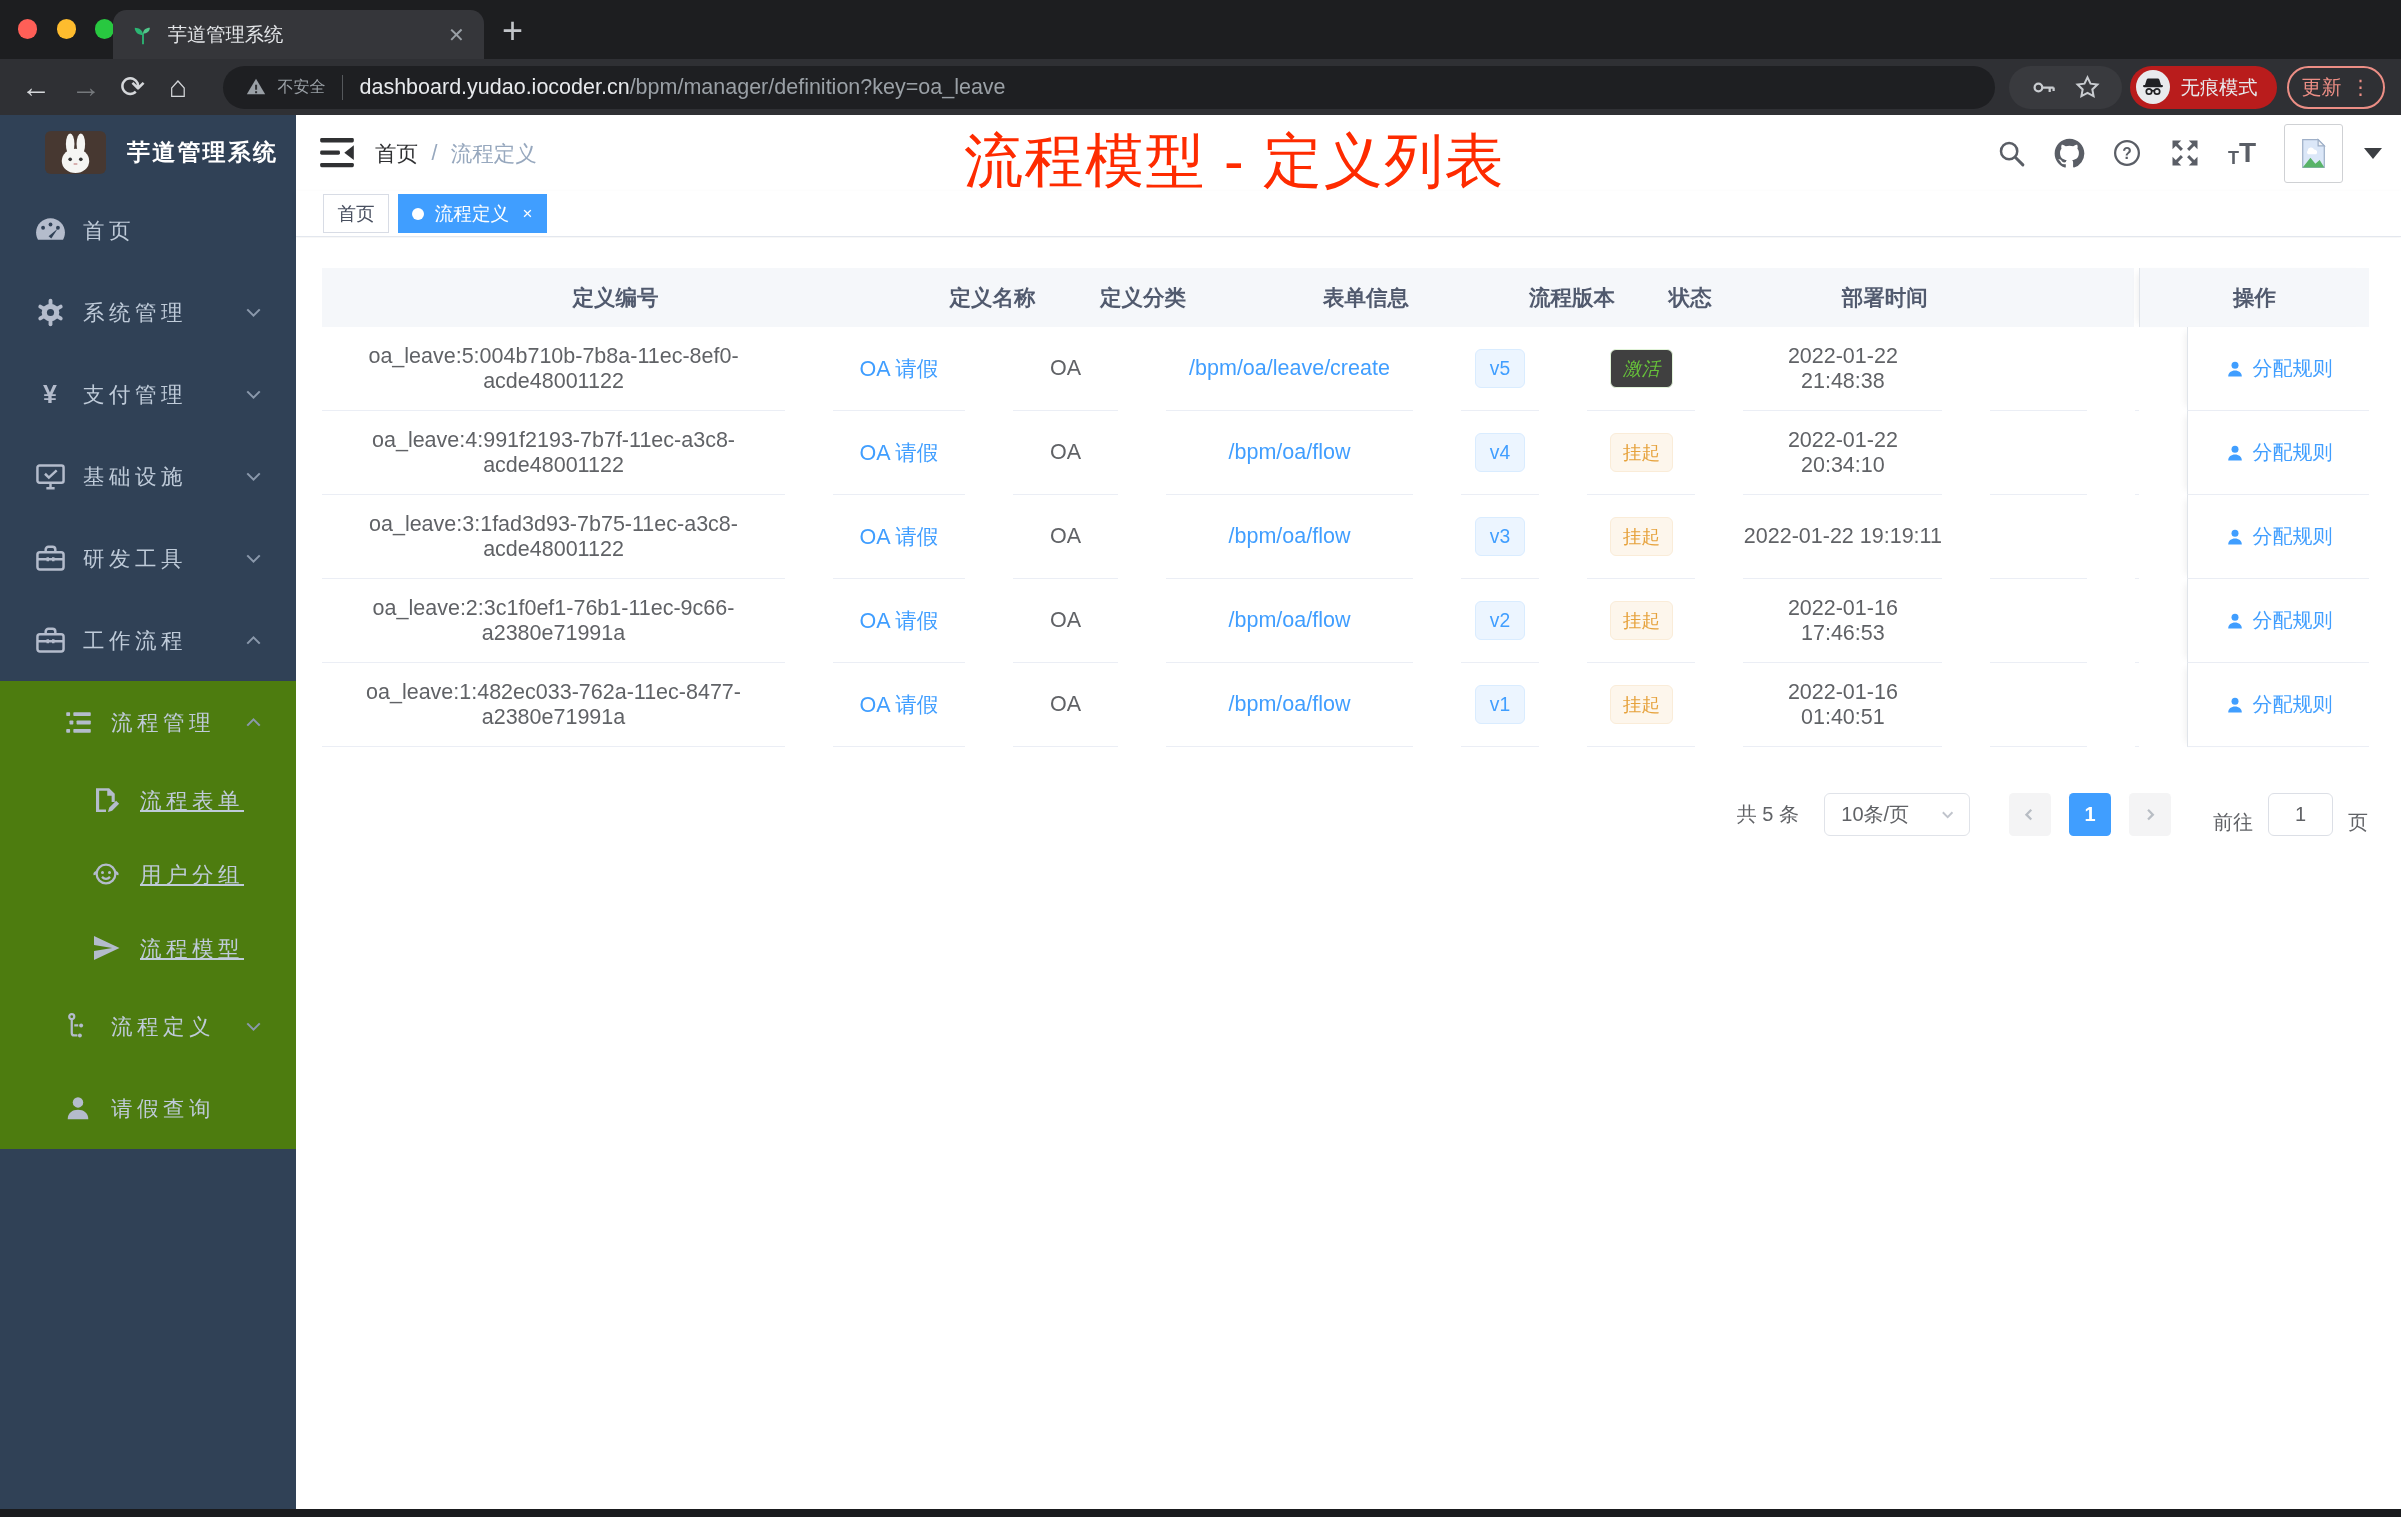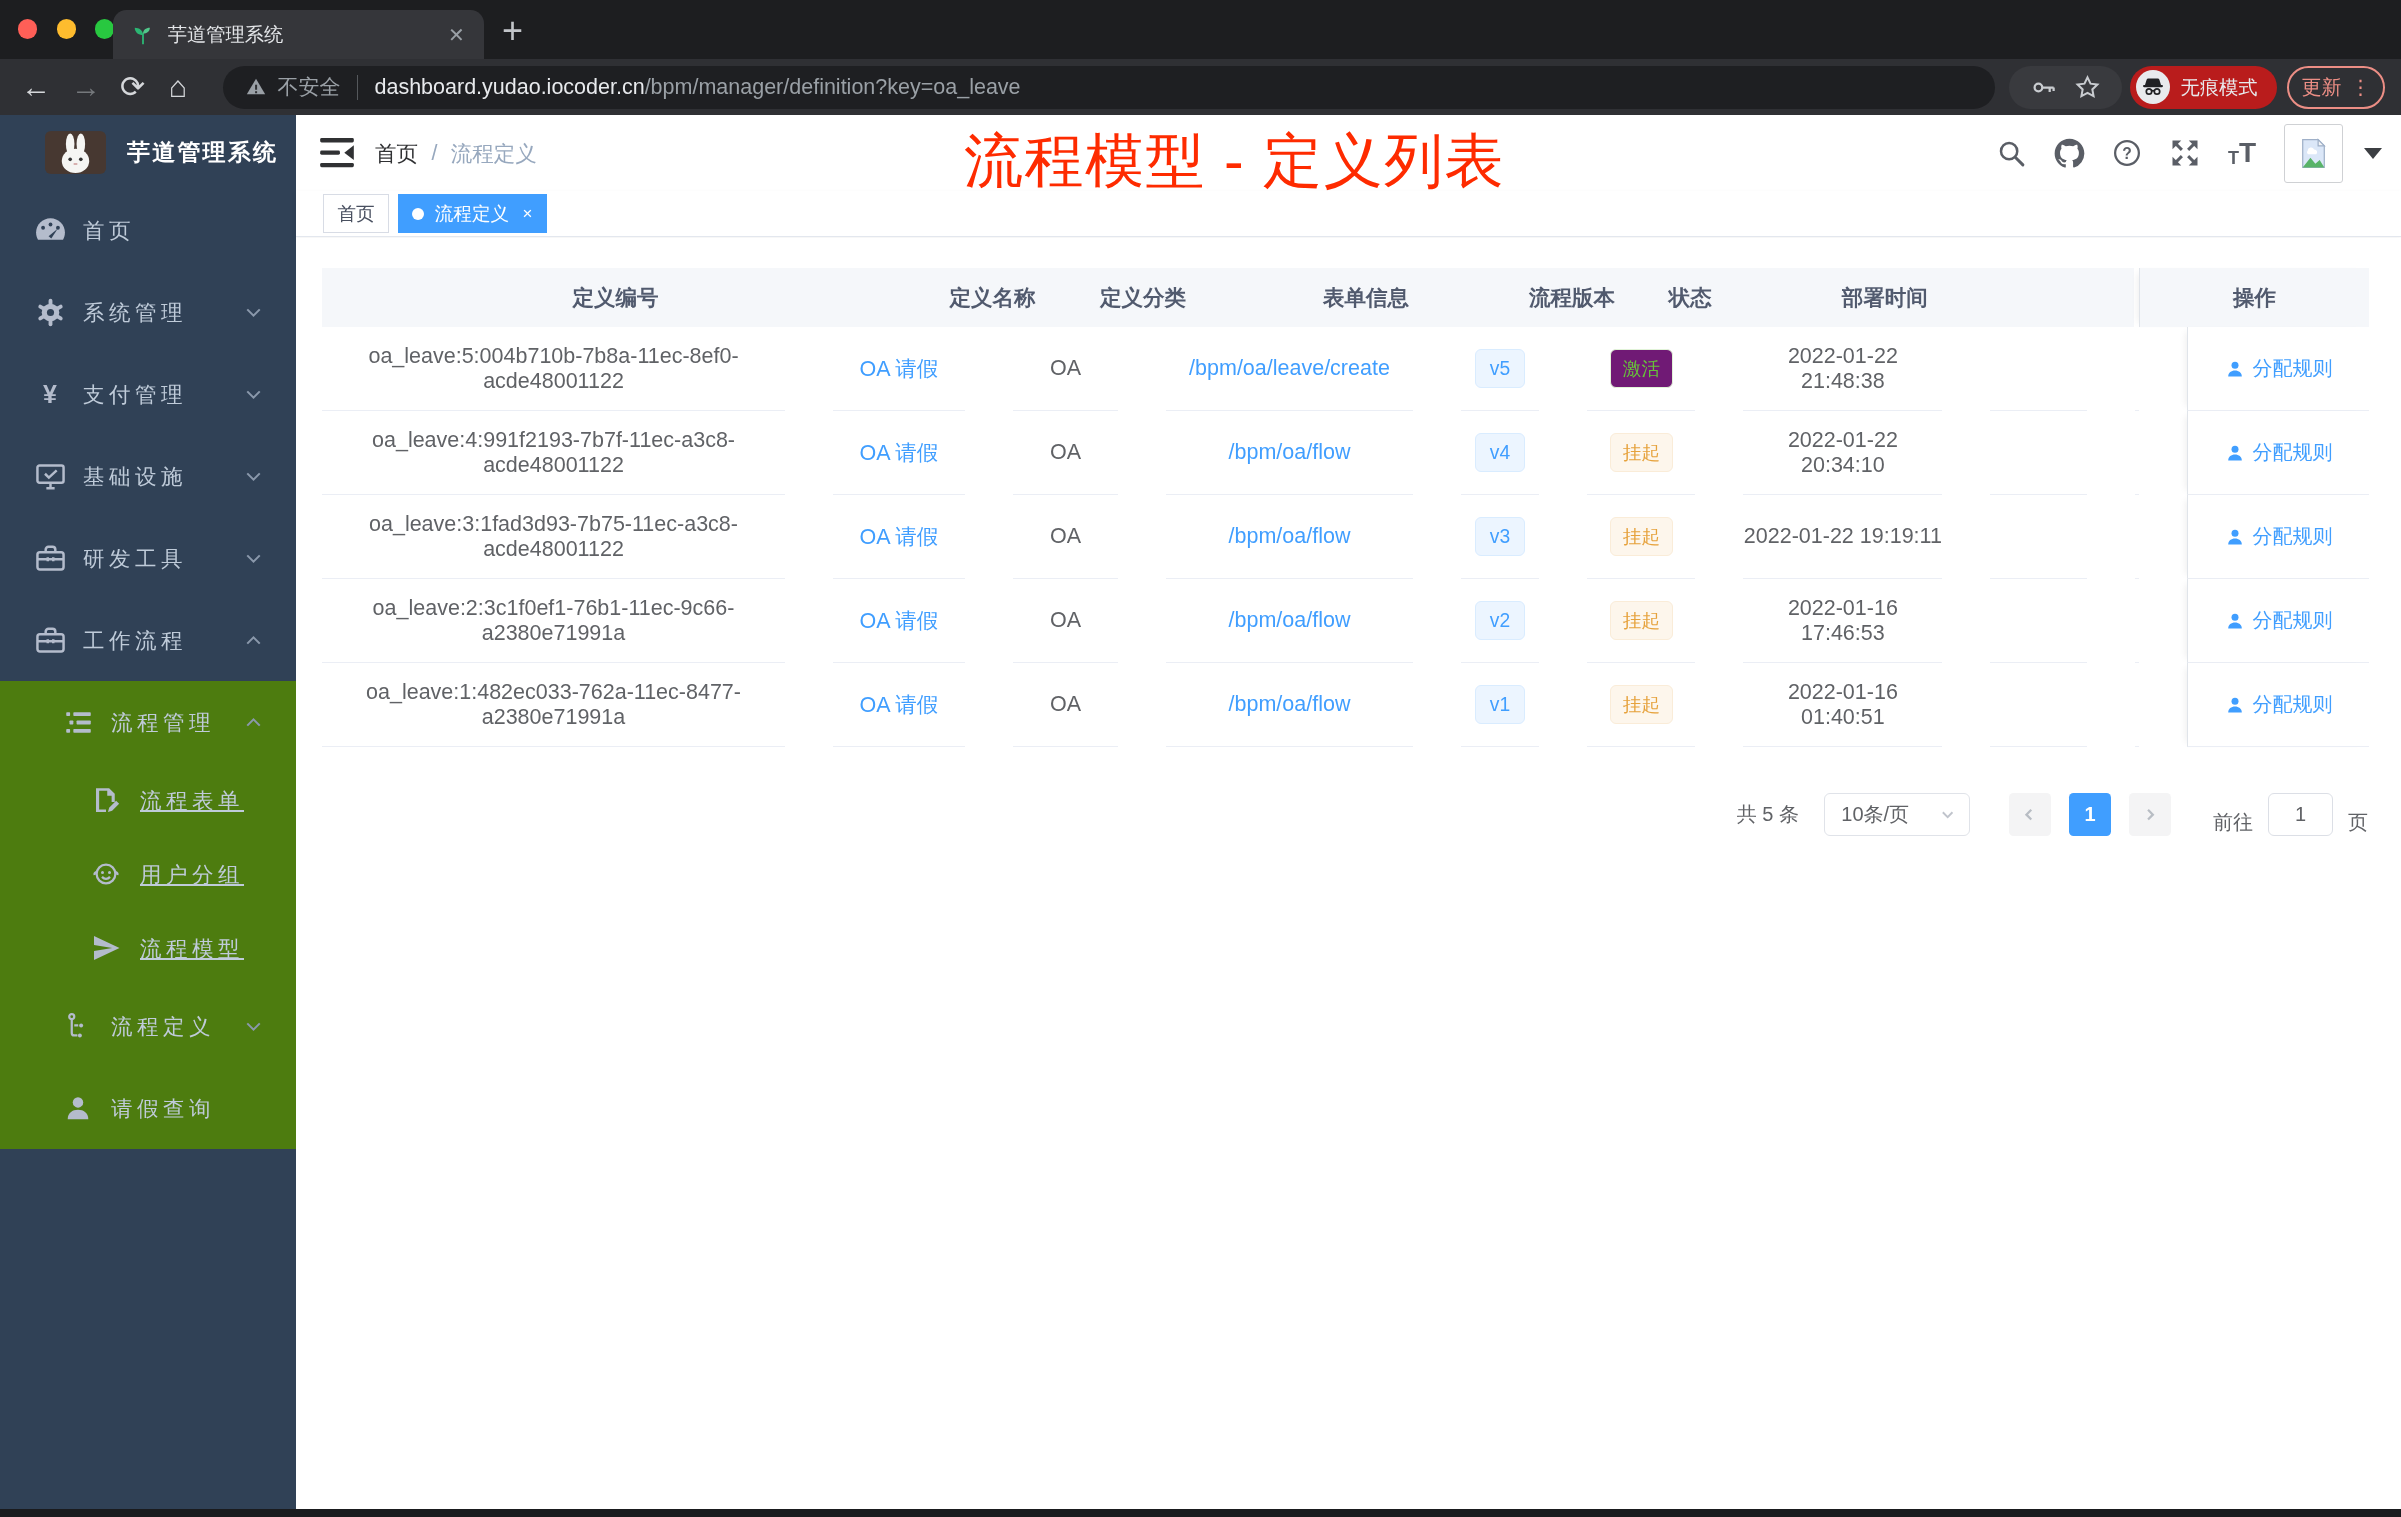--- a/index.html
+++ b/index.html
@@ -13,21 +13,21 @@
 .dot{width:19.3px;height:19.3px;border-radius:50%;}
 .dot.r{background:#ff5f57}.dot.y{background:#febc2e}.dot.g{background:#28c840}
 .tab{position:absolute;left:113px;top:10.4px;width:371px;height:49px;background:#35363a;border-radius:13.4px 13.4px 0 0;display:flex;align-items:center;padding:0 19.3px;gap:13.4px;}
 .tab-title{flex:1;color:#e4e6e9;font-size:19.3px;white-space:nowrap;overflow:hidden;}
 .tab-close{color:#9aa0a6;font-size:20px;cursor:pointer;}
 .newtab{position:absolute;left:502px;top:13.4px;color:#c2c5c9;font-size:36px;font-weight:300;line-height:1;cursor:pointer;}
 .urlrow{position:absolute;top:59px;left:0;right:0;height:56px;background:#2f3034;}
 .nv{position:absolute;top:50%;transform:translateY(-50%);font-size:30px;line-height:1;color:#d5d7da;cursor:pointer;}
 .nv.dis{color:#75787c;}
 .urlpill{position:absolute;left:223px;top:6.7px;width:1772px;height:43px;background:#1e1f22;border-radius:21.5px;display:flex;align-items:center;padding:0 22px;}
-.sec-label{color:#9aa0a6;font-size:21px;margin-left:10.4px;}
+.sec-label{color:#9aa0a6;font-size:16px;margin-left:10.4px;}
 .pill-sep{width:1.5px;height:25px;background:#55585c;margin:0 16.3px;}
 .url-domain{color:#e8eaed;font-size:21.5px;}
 .url-path{color:#9aa0a6;font-size:21.5px;}
 .ext-pill{position:absolute;left:2009px;top:6.7px;width:113px;height:43px;background:#393a3e;border-radius:21.5px;display:flex;align-items:center;justify-content:space-around;padding:0 12px;}
 .incog{position:absolute;left:2130px;top:6.7px;width:147px;height:43px;background:#b91c1c;border-radius:21.5px;display:flex;align-items:center;gap:10.4px;padding:0 6px;}
 .incog-circle{width:34px;height:34px;border-radius:50%;background:#e8eaed;display:flex;align-items:center;justify-content:center;flex:none;}
 .incog-label{color:#e8eaed;font-size:19.3px;white-space:nowrap;}
 .update{position:absolute;left:2287px;top:6.7px;width:98px;height:43px;border:2.2px solid #ec8e85;border-radius:21.5px;color:#ec8e85;display:flex;align-items:center;justify-content:center;gap:9px;font-size:20px;cursor:pointer;}
 
 
@@ -73,21 +73,21 @@
 .hrow{height:59px;}
 .hcell{display:flex;align-items:center;justify-content:center;background:#f5f7fa;color:#515a6e;font-weight:700;font-size:21.5px;}
 .hcell.gap,.bcell.gap{background:#fff;}
 .opl{border-left:1.5px solid #e0e4ea;box-shadow:-6px 0 7.4px -4.5px rgba(0,0,0,.08);}
 .brow{height:84px;gap:48px;}
 .bcell{display:flex;align-items:center;justify-content:center;text-align:center;border-bottom:1.5px solid #ebeef5;background:#fff;}
 .c1{width:587px}.c2{width:167px}.c3{width:134px}.c4{width:312px}.c5{width:100px}.c6{width:137px}.c7{width:252px}.c8{width:123px}.cg{width:5.2px}.cop{width:230px}
 .lk{color:#409eff;cursor:pointer;}
 .vtag{height:39px;padding:0 13.4px;display:inline-flex;align-items:center;background:#ecf5ff;border:1.5px solid #d9ecff;border-radius:6px;color:#409eff;font-size:19.3px;}
 .stag{height:39px;padding:0 12px;display:inline-flex;align-items:center;border-radius:6px;font-size:18.6px;}
-.stag.success{background:#701a75;border:1.5px solid #e1f3d8;color:#67c23a;}
+.stag.success{background:#404040;border:1.5px solid #e1f3d8;color:#67c23a;font-style:italic;}
 .stag.warning{background:#fdf6ec;border:1.5px solid #faecd8;color:#e6a23c;}
 .op-link{color:#409eff;display:inline-flex;align-items:center;gap:7.4px;font-size:20px;cursor:pointer;}
 
 .pager{display:flex;align-items:center;justify-content:flex-end;margin:46px 33px 0 0;font-size:20px;color:#606266;}
 .total{margin-right:25px;}
 .sel{width:146px;height:43px;border:1.5px solid #e0e3e9;border-radius:6px;display:flex;align-items:center;justify-content:space-between;padding:0 12px 0 16.3px;background:#fff;margin-right:30px;cursor:pointer;}
 .pbtn{width:42px;height:43px;background:#f4f4f5;border-radius:4.5px;display:flex;align-items:center;justify-content:center;margin:0 9px;cursor:pointer;}
 .pcur{width:42px;height:43px;background:#409eff;border-radius:4.5px;color:#fff;display:flex;align-items:center;justify-content:center;font-weight:600;margin:0 9px;cursor:pointer;}
 .goto{margin-left:33px;display:flex;align-items:flex-end;gap:15px;}
 .ginput{width:65px;height:43px;border:1.5px solid #dcdfe6;border-radius:6px;text-align:center;font-size:20px;color:#606266;font-family:inherit;}

